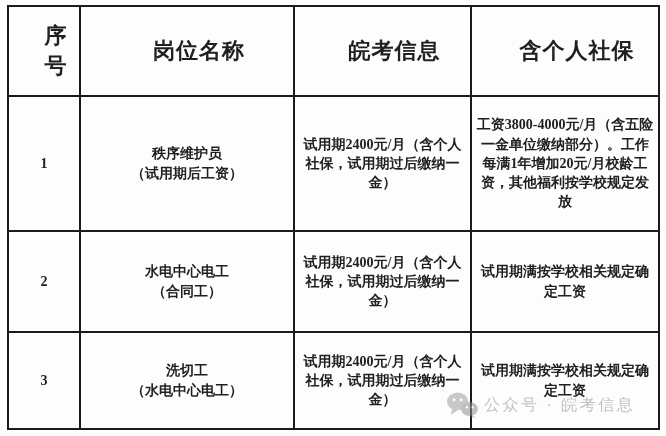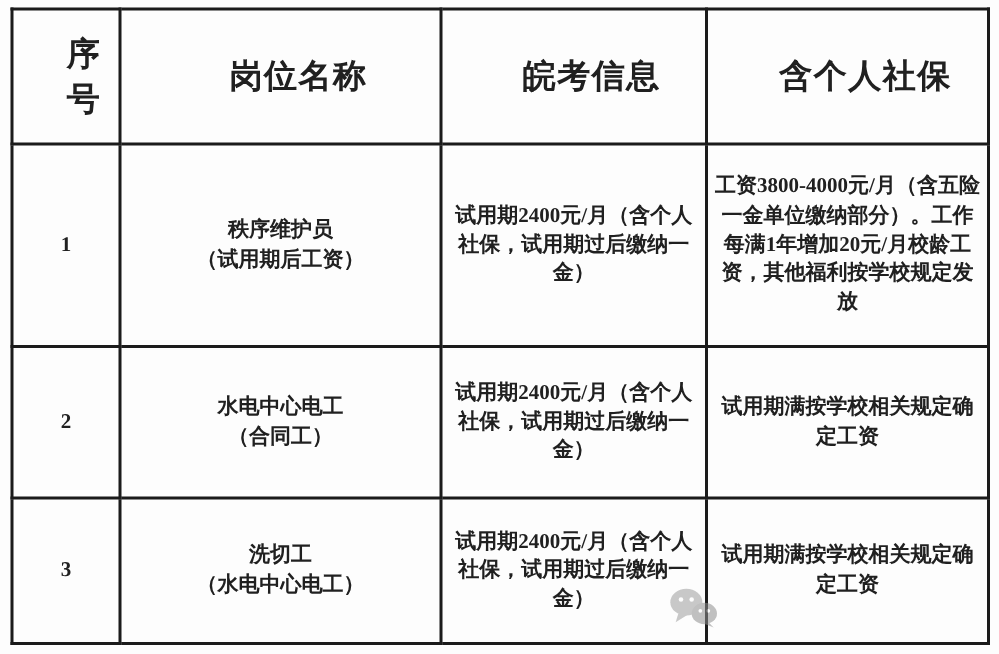--- a/index.html
+++ b/index.html
@@ -106,13 +106,14 @@
   <svg class="watermark-icon" viewBox="0 0 36 30" xmlns="http://www.w3.org/2000/svg">
     <ellipse cx="13" cy="11" rx="12" ry="10" fill="#9e9e9e"></ellipse>
     <polygon points="7,19.5 5,26 14,20.5" fill="#9e9e9e"></polygon>
     <circle cx="9" cy="9" r="1.7" fill="#fdfdfd"></circle>
     <circle cx="17" cy="9" r="1.7" fill="#fdfdfd"></circle>
     <ellipse cx="26.5" cy="19.5" rx="9.5" ry="8" fill="#8f8f8f"></ellipse>
     <polygon points="30,26.5 33.5,30 26.5,27.2" fill="#8f8f8f"></polygon>
     <circle cx="23.5" cy="17.5" r="1.4" fill="#fdfdfd"></circle>
     <circle cx="29.5" cy="17.5" r="1.4" fill="#fdfdfd"></circle>
   </svg>
+  <span class="watermark-text">公众号 · 皖考信息</span>
 </div>
 
 </body></html>

